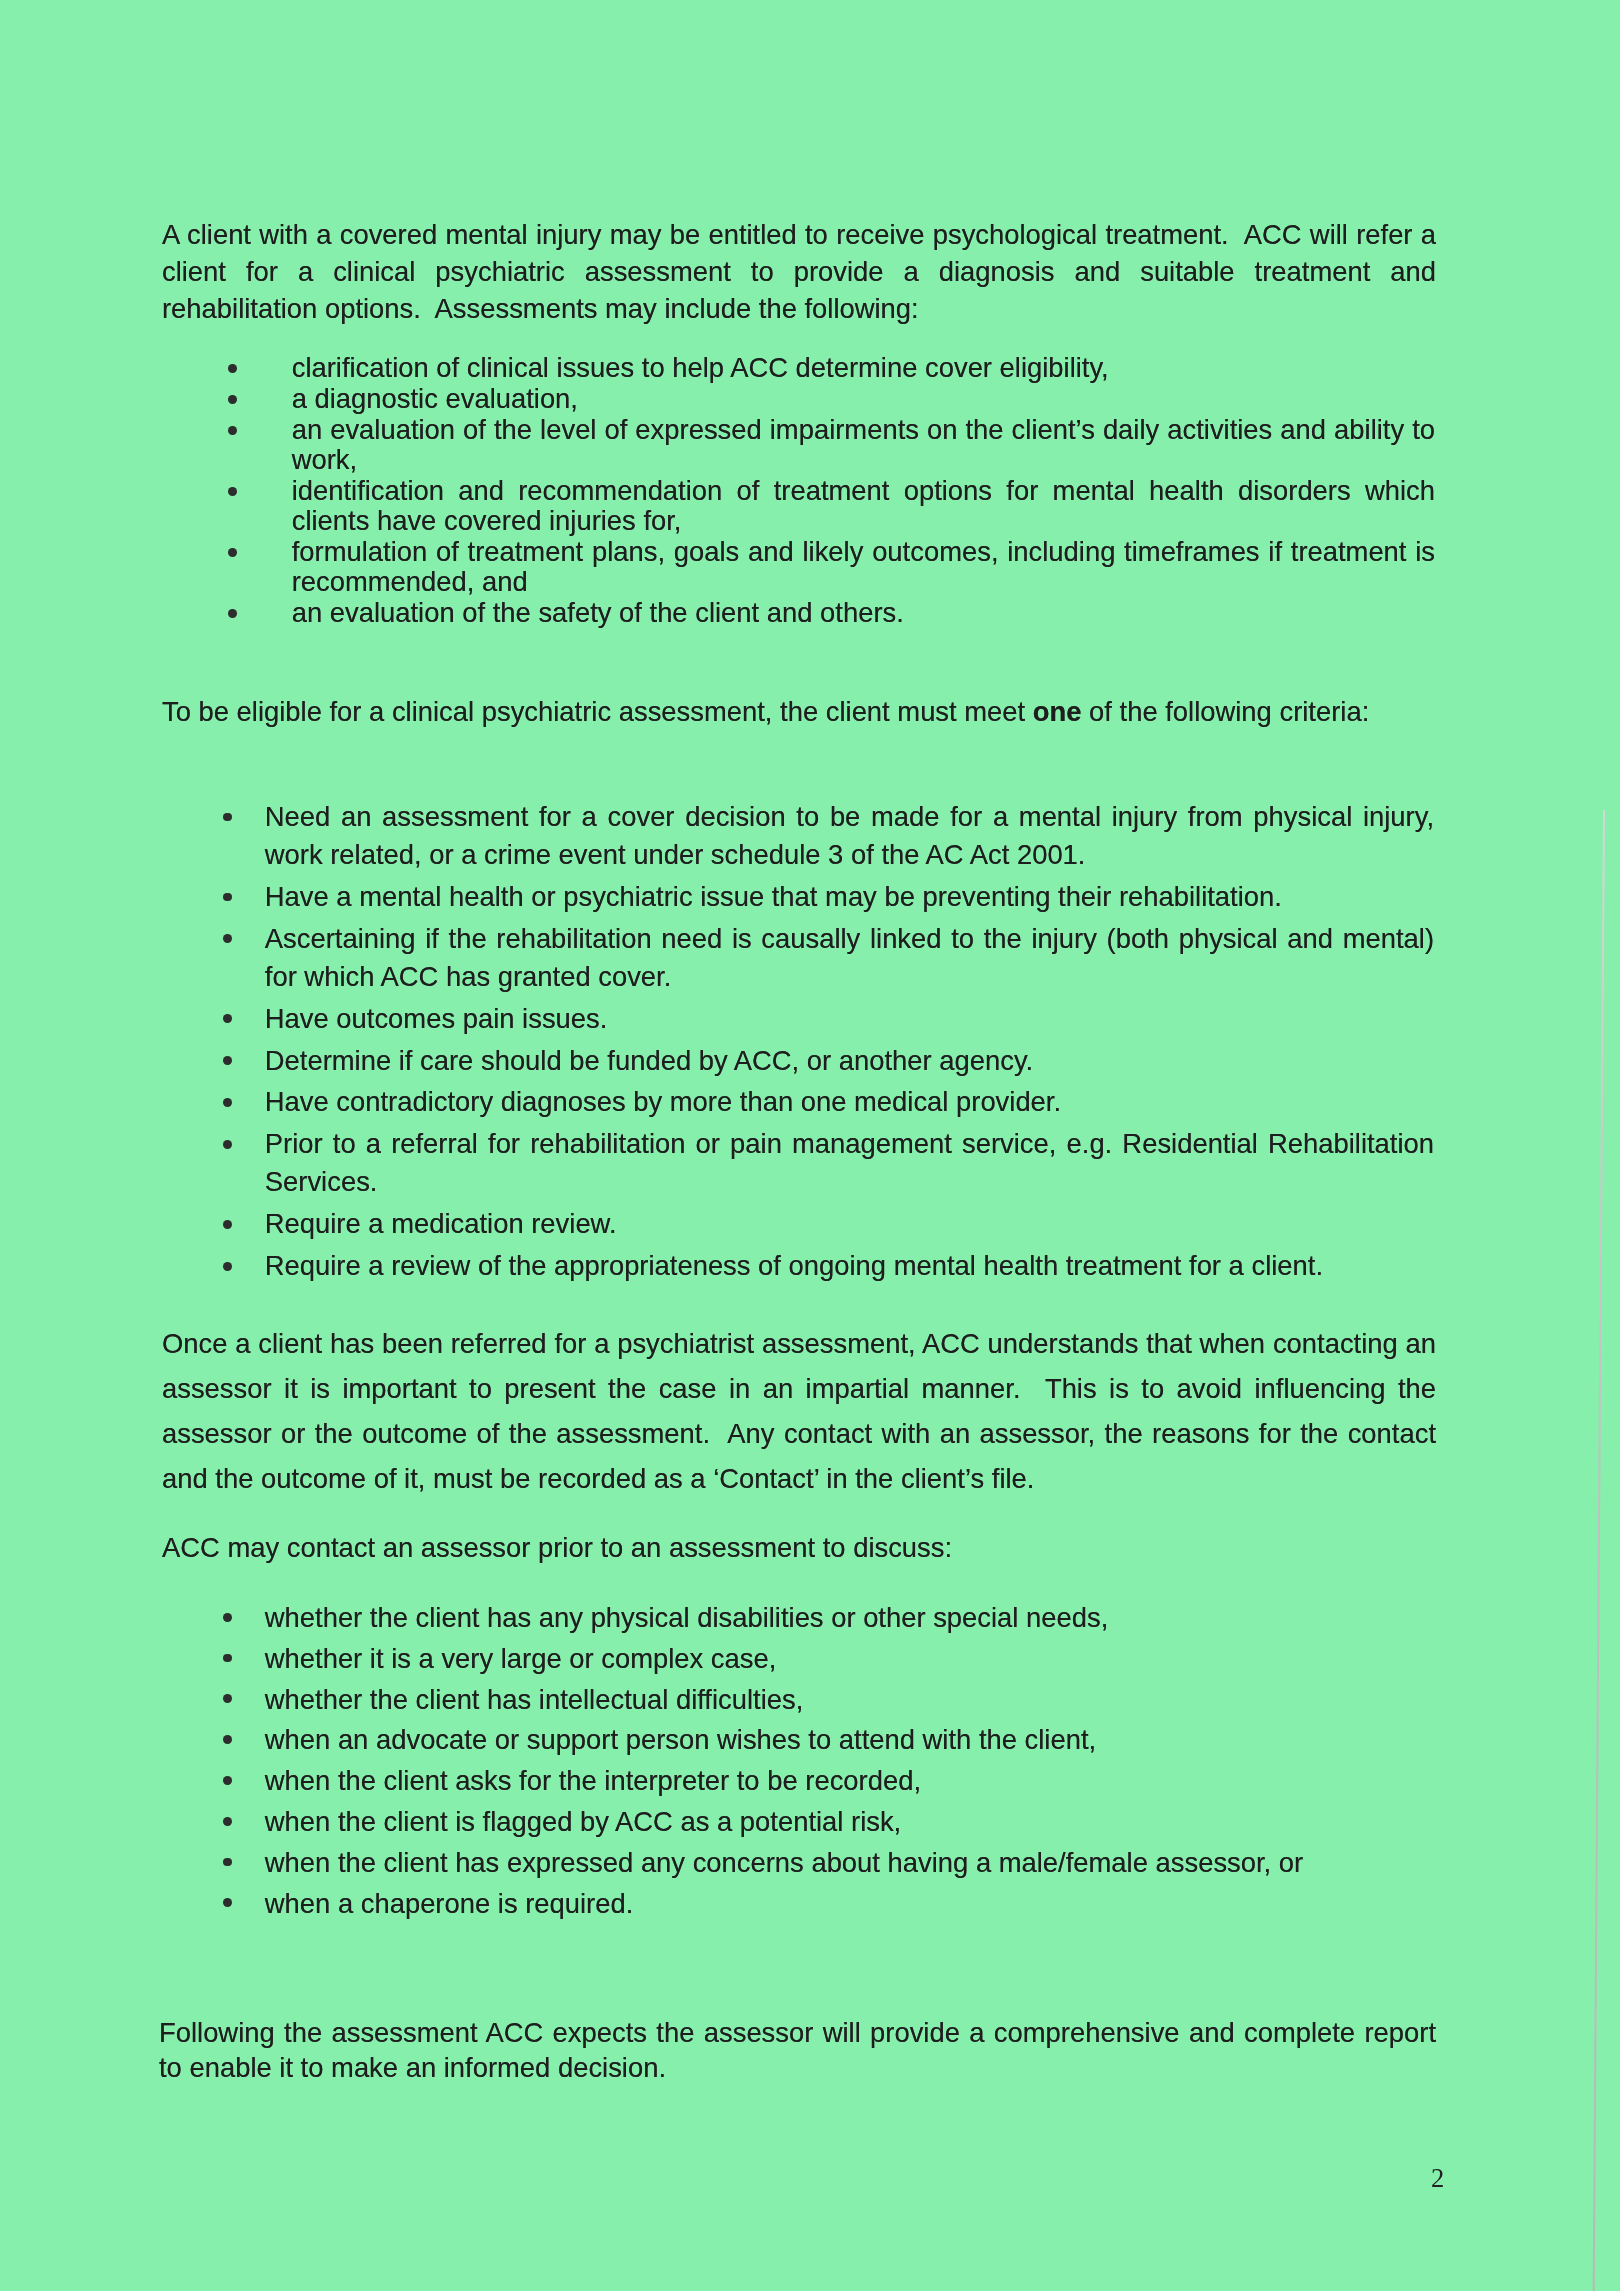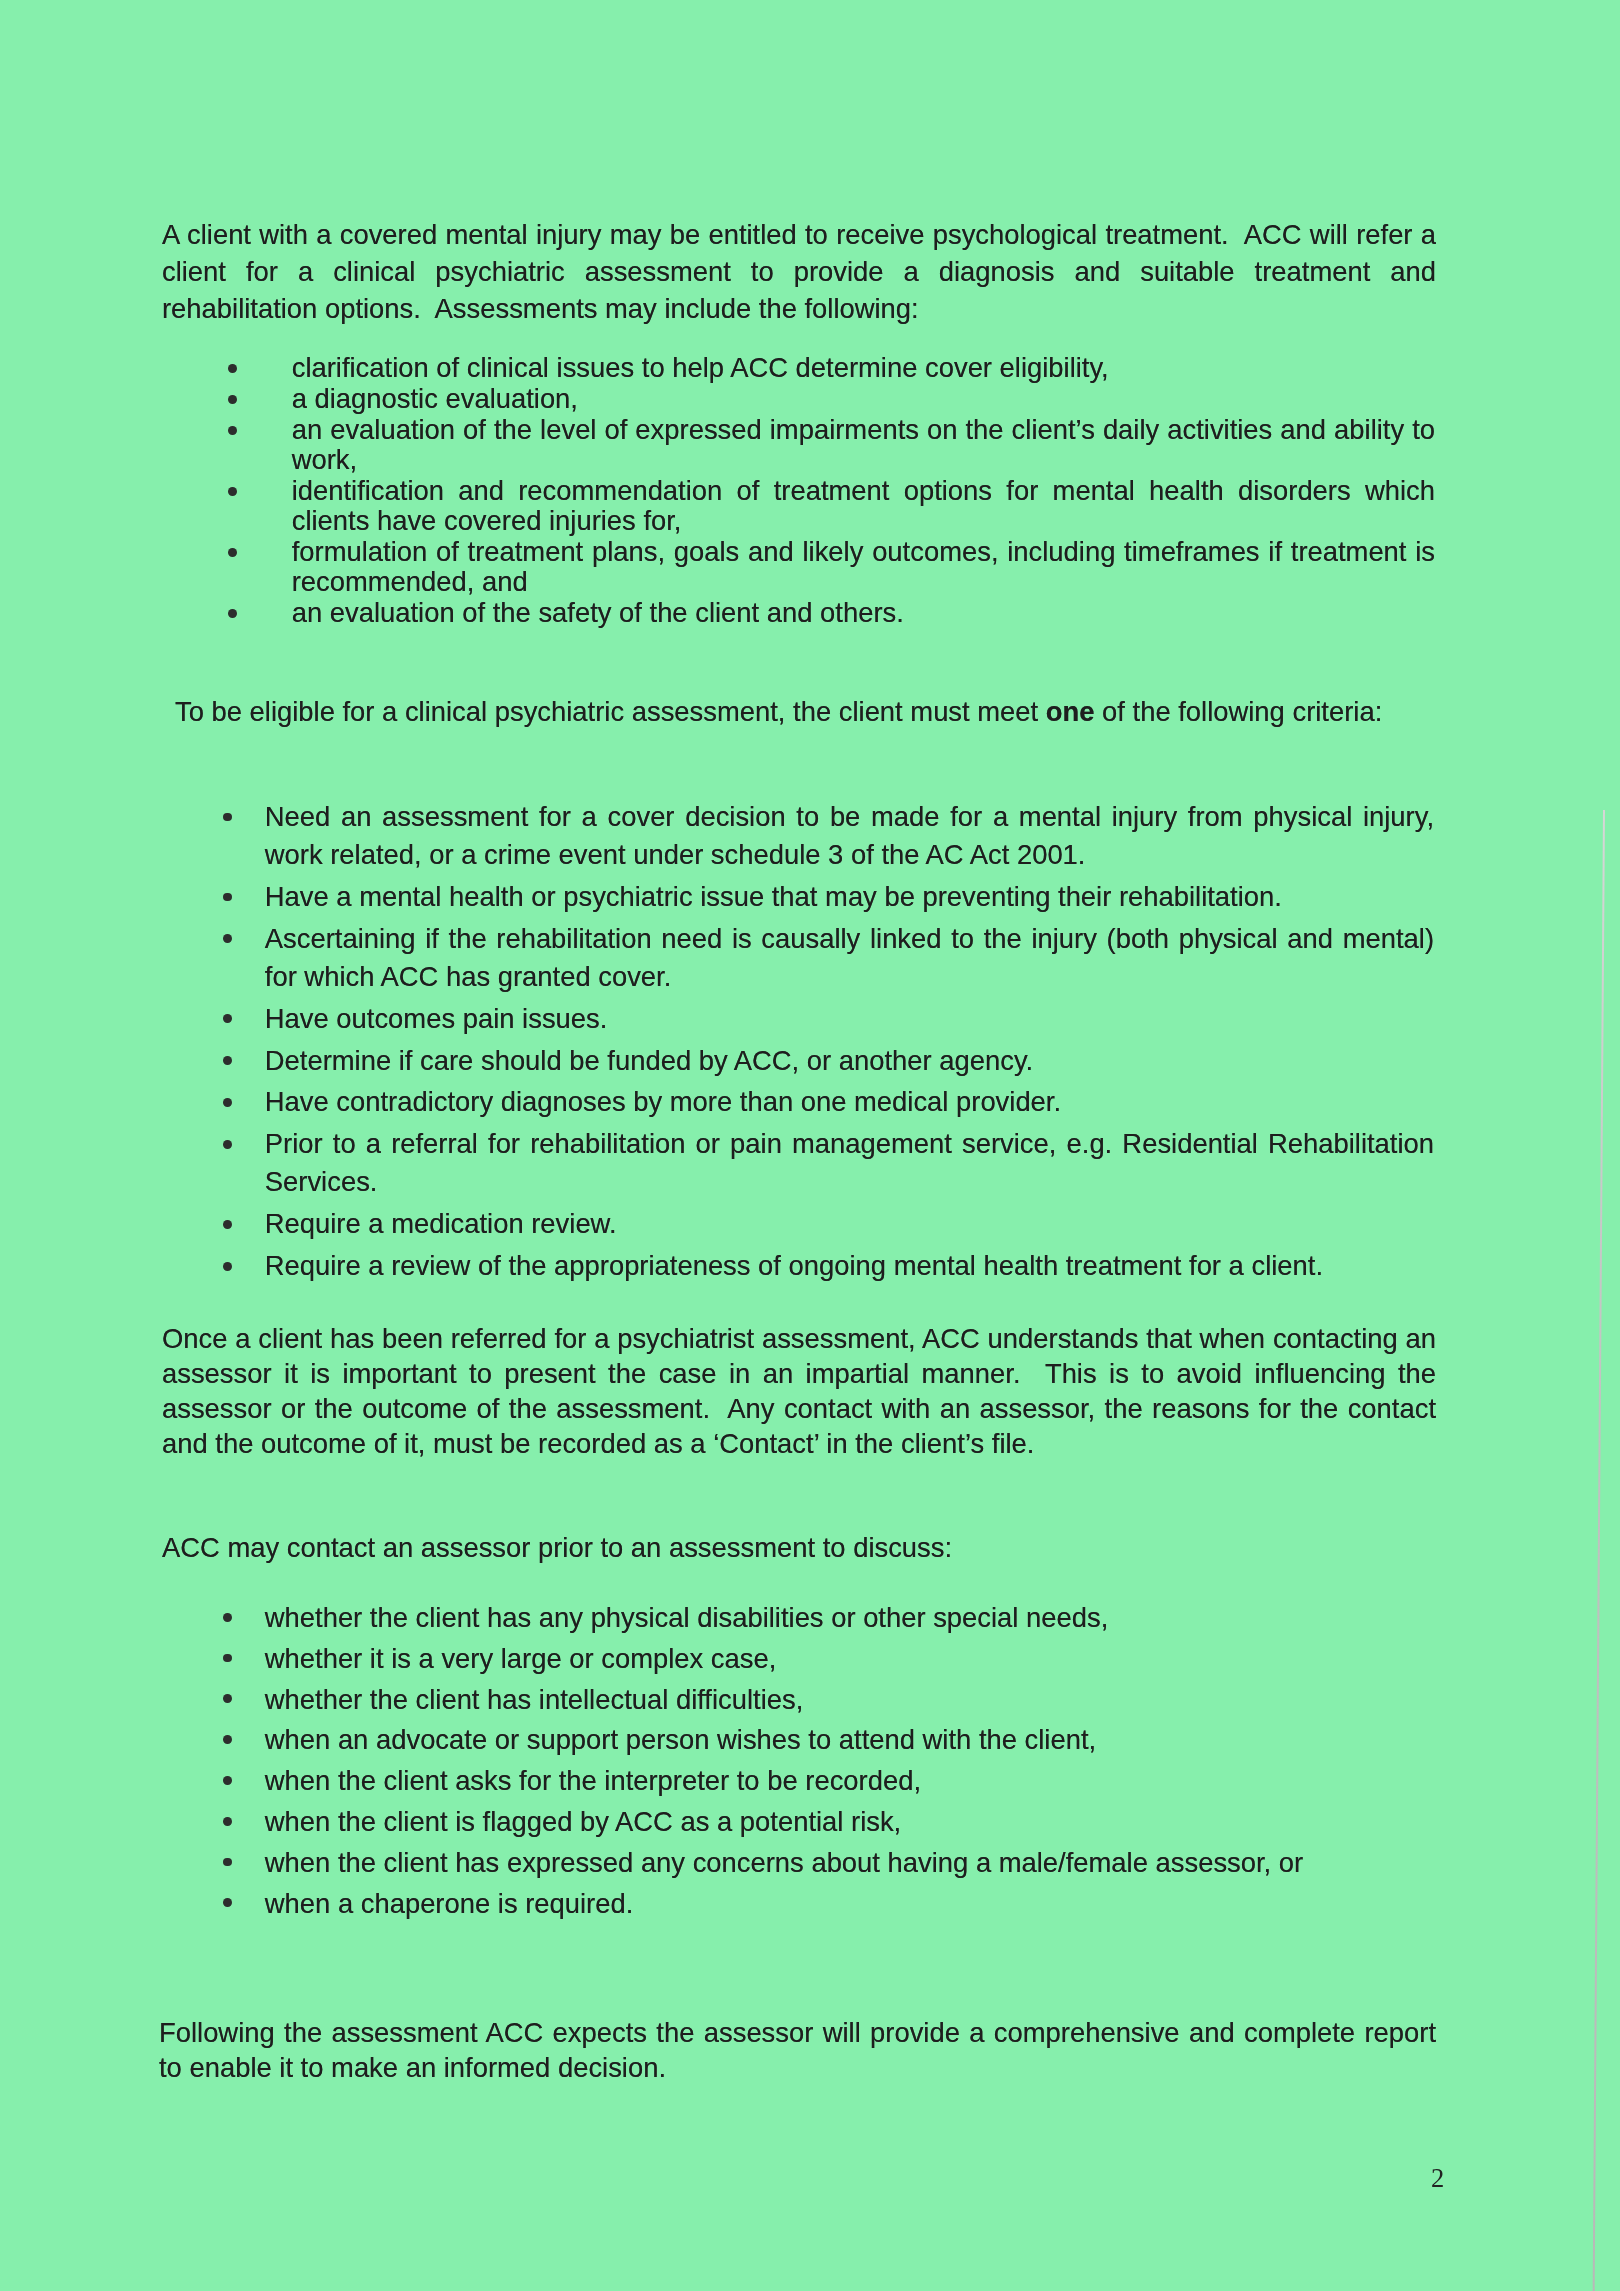--- a/index.html
+++ b/index.html
@@ -39,22 +39,22 @@
   #list2 { top:798px; left:223px; width:1211px; }
   #list2 .li { line-height:38px; margin-bottom:3.9px; }
   #list2 .dot { margin:14.7px 33px 0 0; }
 
   
   #list3 { top:1603px; left:223px; width:1211px; }
   #list3 .li { line-height:29px; margin-bottom:11.8px; }
   #list3 .dot { margin:9.8px 33px 0 0; }
 
   #para1 { top:216px;  left:162px; width:1274px; }
-  #para2 { top:693px;  left:162px; width:1274px;margin-left:13px; }
-  #para3 { top:1321px; left:162px; width:1274px; line-height:35px; }
+  #para2 { top:693px;  left:162px; width:1274px; }
+  #para3 { top:1321px; left:162px; width:1274px; line-height:45px; }
   #para4 { top:1529px; left:162px; width:1274px; }
   #para5 { top:2015px; left:159px; width:1277px; line-height:35px; }
 
   .page-number {
     position:absolute; top:2163px; left:1431px;
     font-family:"Liberation Serif", serif;
     font-size:26.5px; color:#222;
   }
 
   .scan-line {

